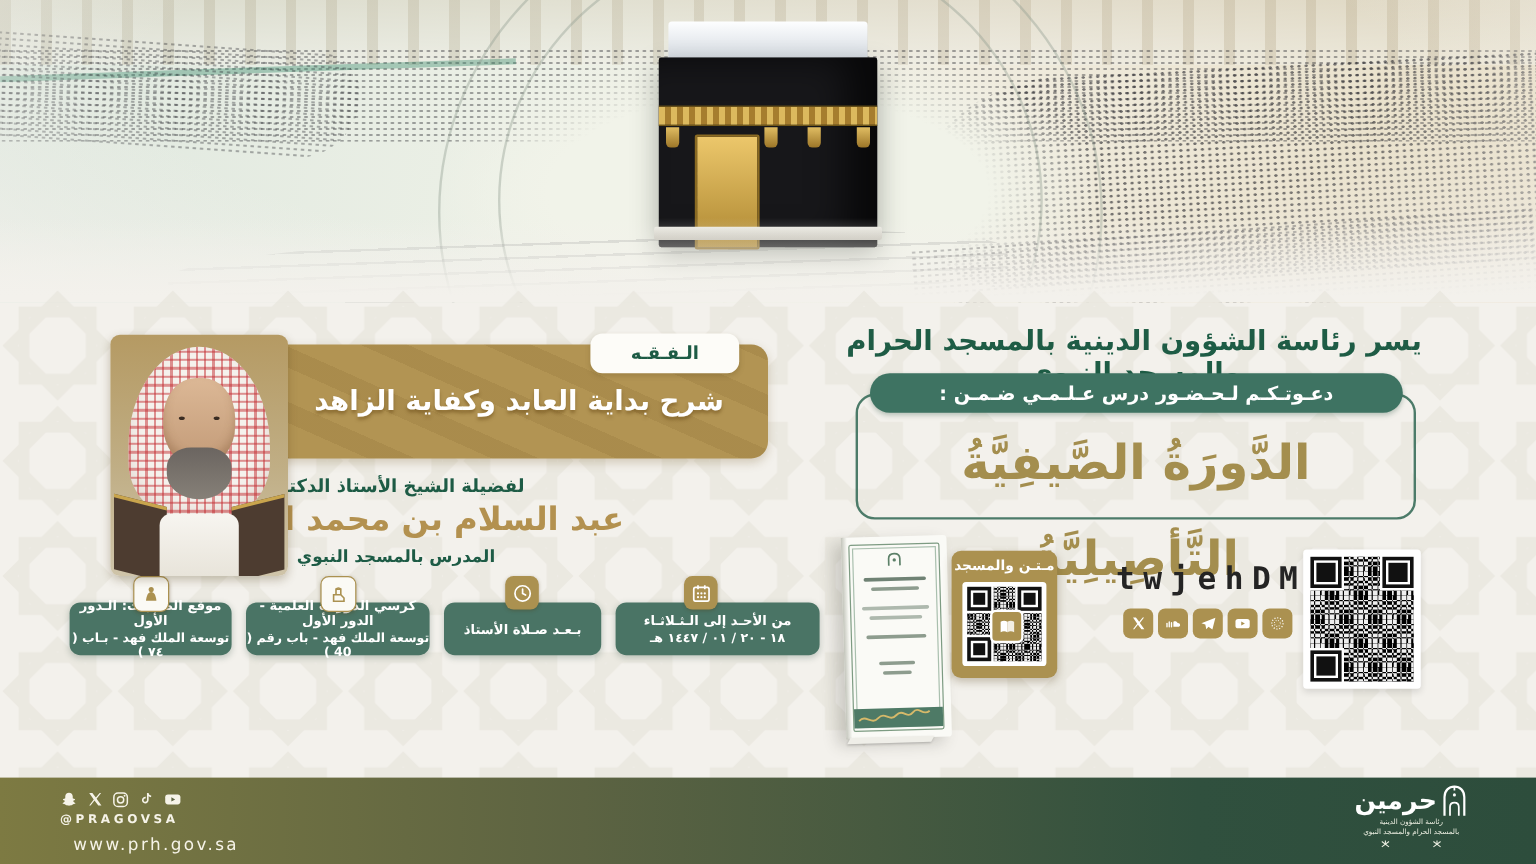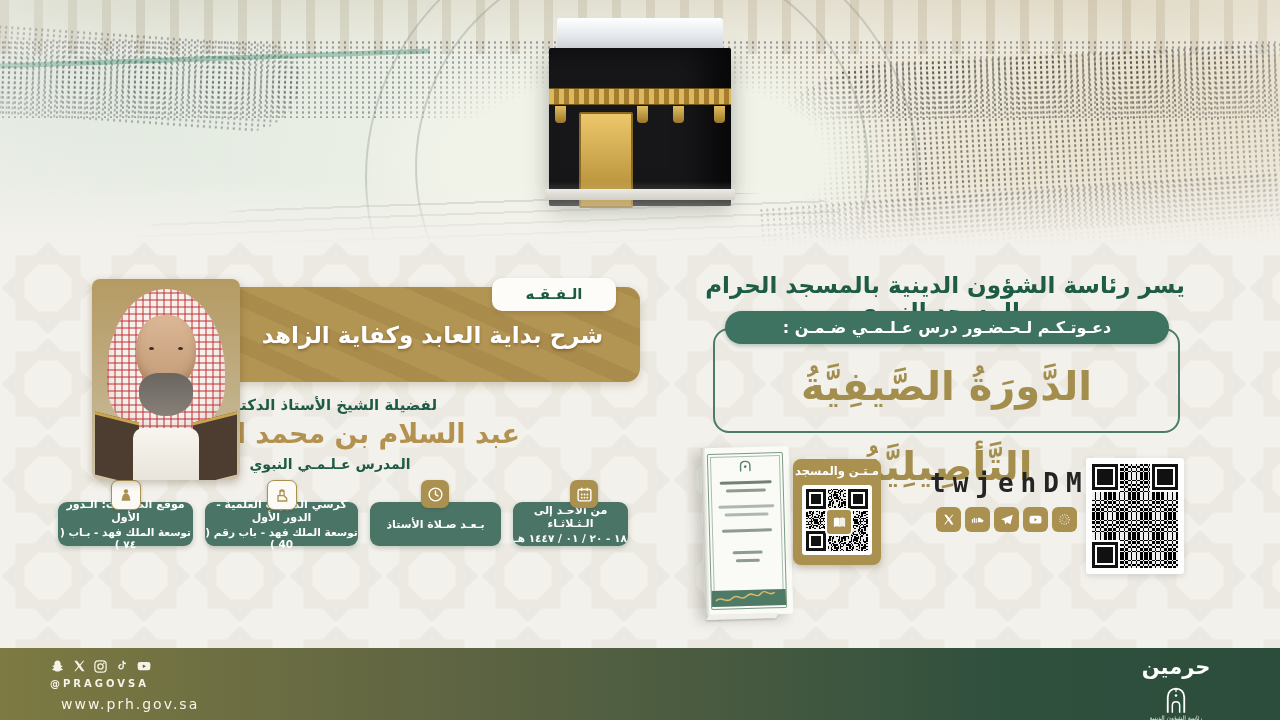--- a/index.html
+++ b/index.html
@@ -102,21 +102,21 @@
     border-radius:16px;}
   .calli-title{left:713px;top:346px;width:467px;text-align:center;color:#a48e4e;
     font-size:40px;line-height:80px;font-weight:bold;}
 
   
   .ibox{height:44px;border-radius:9px;background:#4a7465;color:#fff;text-align:center;
     display:flex;flex-direction:column;justify-content:center;gap:2px;z-index:2;
     box-shadow:0 2px 5px rgba(40,70,55,.25);}
   .ibox .l1{font-size:11px;font-weight:bold;}
   .ibox .l2{font-size:10.5px;font-weight:bold;text-align:center;}
-  .ibox1{left:513px;top:502px;width:115px;}
+  .ibox1{left:513px;top:502px;width:170px;}
   .ibox2{left:370px;top:502px;width:131px;}
   .ibox3{left:205px;top:502px;width:153px;}
   .ibox4{left:58px;top:502px;width:135px;}
   .icon-chip{width:28px;height:28px;border-radius:7px;z-index:3;display:flex;
     align-items:center;justify-content:center;box-shadow:0 1px 3px rgba(80,60,20,.3);}
   .chip-gold{background:#ab9150;}
   .chip-white{background:#fbfaf5;border:1.5px solid #ab9150;}
   .chip1{left:570px;top:480px;}
   .chip2{left:421px;top:480px;}
   .chip3{left:267px;top:480px;}
@@ -162,21 +162,21 @@
     background-blend-mode:difference;}
 
   
   .footer{left:0;top:648px;width:1280px;height:72px;
     background:linear-gradient(90deg,#7d7a42 0%,#5c6342 38%,#30503e 78%,#2d4d3c 100%);}
   .f-icons{position:absolute;left:50px;top:10px;display:flex;gap:7px;align-items:center;}
   .f-handle{position:absolute;left:50px;top:30px;color:#f6f3e8;font-size:10px;
     font-weight:bold;letter-spacing:3px;}
   .f-site{position:absolute;left:50px;top:48px;color:#f6f3e8;font-size:14px;letter-spacing:2px;margin-left:11px;}
   .f-logo{position:absolute;right:44px;top:4px;width:120px;text-align:center;color:#fff;}
-  .f-logo-row{display:flex;align-items:center;justify-content:center;gap:4px;flex-direction:column;}
+  .f-logo-row{display:flex;align-items:center;justify-content:center;gap:4px;}
   .f-logo-title{font-size:21px;font-weight:bold;line-height:30px;}
   .f-sub{font-size:6px;line-height:8px;color:#e9ecdf;}
   .emblems{display:flex;justify-content:center;gap:34px;margin-top:1px;}
 </style>
 </head>
 <body>
 
 <div class="abs photo">
   <div class="abs colonnade"></div>
   <div class="abs crowd crowd-top"></div>
@@ -229,21 +229,21 @@
     <div class="eye" style="right:22%;"></div>
   </div>
   <div class="beard"></div>
   <div class="bisht-l"></div>
   <div class="bisht-r"></div>
   <div class="thobe"></div>
 </div>
 
 <div class="abs honorific" dir="rtl">لفضيلة الشيخ الأستاذ الدكتور</div>
 <div class="abs sheikh-name" dir="rtl">عبد السلام بن محمد الشويعر</div>
-<div class="abs sheikh-role" dir="rtl">المدرس عـلـمـي النبوي</div>
+<div class="abs sheikh-role" dir="rtl">المدرس بالمسجد النبوي</div>
 
 <div class="abs org-line" dir="rtl">يسر رئاسة الشؤون الدينية بالمسجد الحرام والمسجد النبوي</div>
 <div class="abs calli-frame"></div>
 <div class="abs invite-pill" dir="rtl">دعـوتـكـم لـحـضـور درس عـلـمـي ضـمـن :</div>
 <div class="abs calli-title" dir="rtl">الدَّورَةُ الصَّيفِيَّةُ التَّأصِيلِيَّةُ</div>
 
 <div class="abs icon-chip chip-gold chip1">
   <svg width="17" height="17" viewBox="0 0 24 24">
       <rect x="3" y="5" width="18" height="16" rx="2" fill="none" stroke="#fff" stroke-width="2"></rect>
       <line x1="8" y1="2.5" x2="8" y2="7" stroke="#fff" stroke-width="2"></line>

